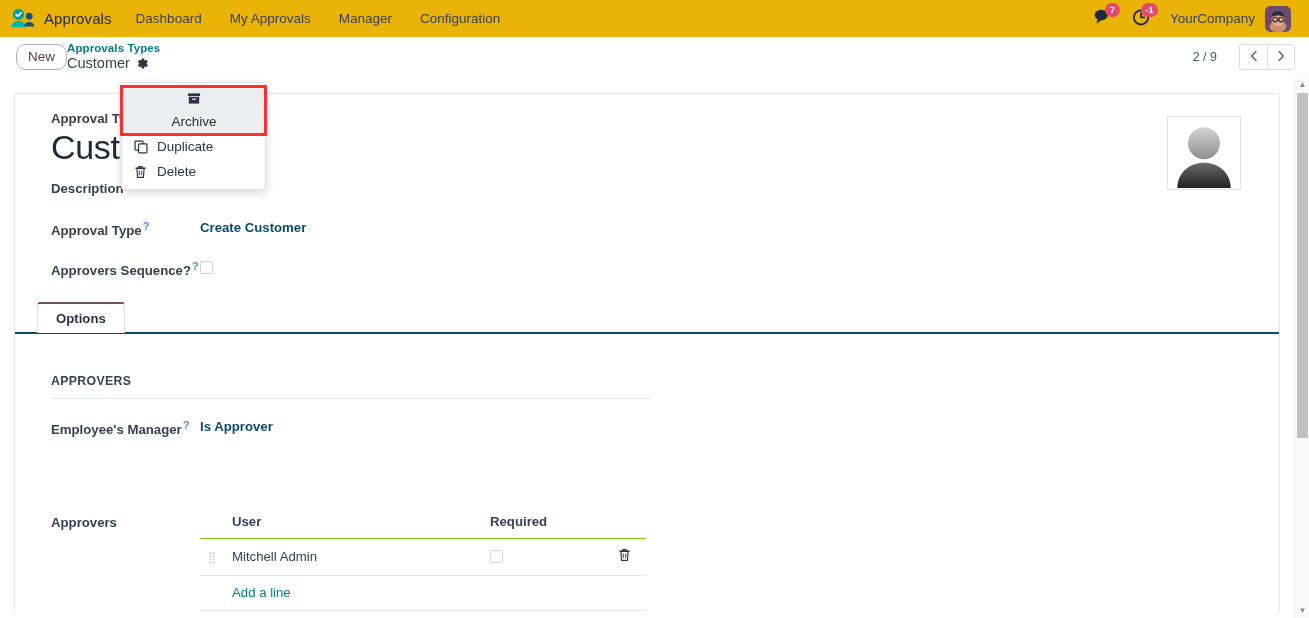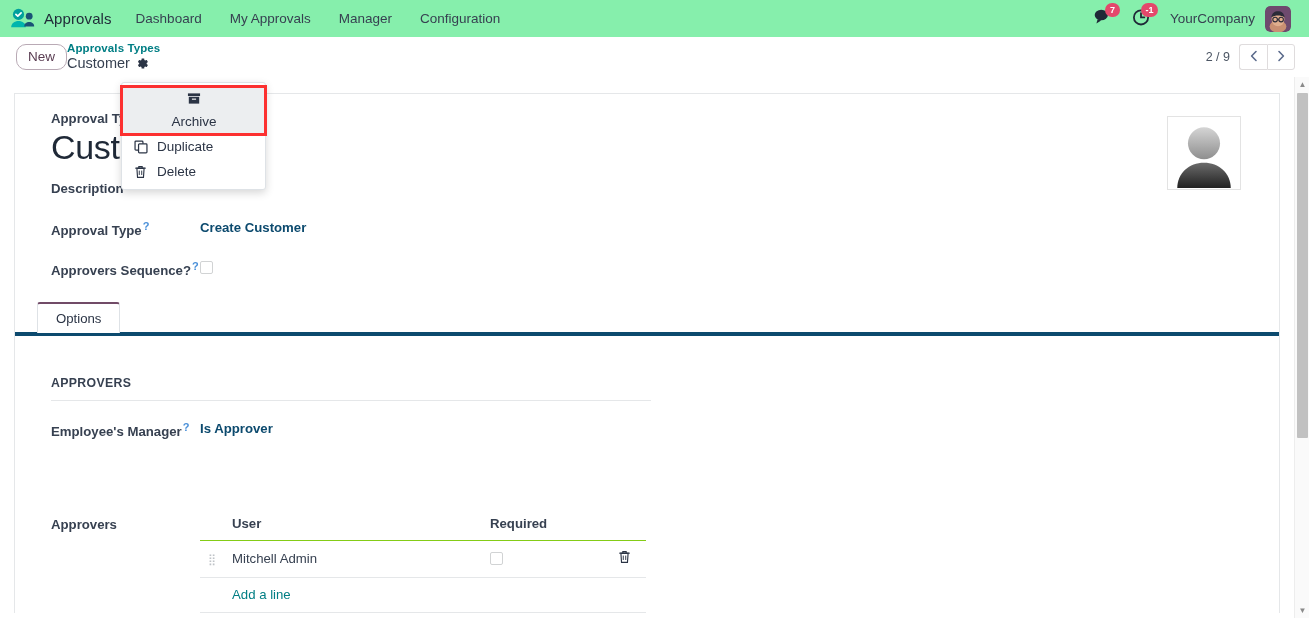--- a/index.html
+++ b/index.html
@@ -7,21 +7,21 @@
     width: 1309px; height: 618px;
     font-family: "Liberation Sans", sans-serif;
     background: #ffffff;
     overflow: hidden;
     color: #374151;
   }
 
   
   .navbar {
     height: 37px;
-    background: #86efac;
+    background: #eab308;
     display: flex;
     align-items: center;
     padding: 0 8px 0 8px;
     position: relative;
     z-index: 30;
   }
   .brand {
     display: flex; align-items: center; gap: 8px;
     padding: 0 10px 0 2px;
     height: 100%;
@@ -101,21 +101,21 @@
     font-size: 11.5px; font-weight: 700; color: #017e84;
     cursor: pointer; letter-spacing: .1px;
   }
   .bc-current {
     font-size: 14.5px; color: #374151;
     display: flex; align-items: center; gap: 6px;
   }
   .gear-icon { display: inline-block; cursor: pointer; line-height: 0; }
   .pager {
     margin-left: auto;
-    display: flex; align-items: center; gap: 9px;
+    display: flex; align-items: center; gap: 22px;
   }
   .pager-count { font-size: 12.5px; color: #4b5563; }
   .pager-btns { display: flex; }
   .pager-btn {
     width: 28px; height: 26px;
     border: 1px solid #dfdcdd;
     background: #fff;
     display: flex; align-items: center; justify-content: center;
     cursor: pointer;
     color: #5b6b8c;
@@ -228,22 +228,23 @@
     display: inline-block;
     border-radius: 2px;
     cursor: pointer;
     margin-top: 2px;
   }
 
   
   .notebook { margin-top: 20px; }
   .tabs {
     display: flex;
-    border-bottom: 4px solid #0c4a6e;
+    border-bottom: 2px solid #0c4a6e;
     padding-left: 22px;
+    font-weight: bold;
   }
   .tab {
     font-size: 13.2px;
     color: #2b3445;
     padding: 8px 18px 7px 18px;
     background: #fff;
     border: 1px solid transparent;
     border-bottom: none;
     cursor: pointer;
     position: relative;

